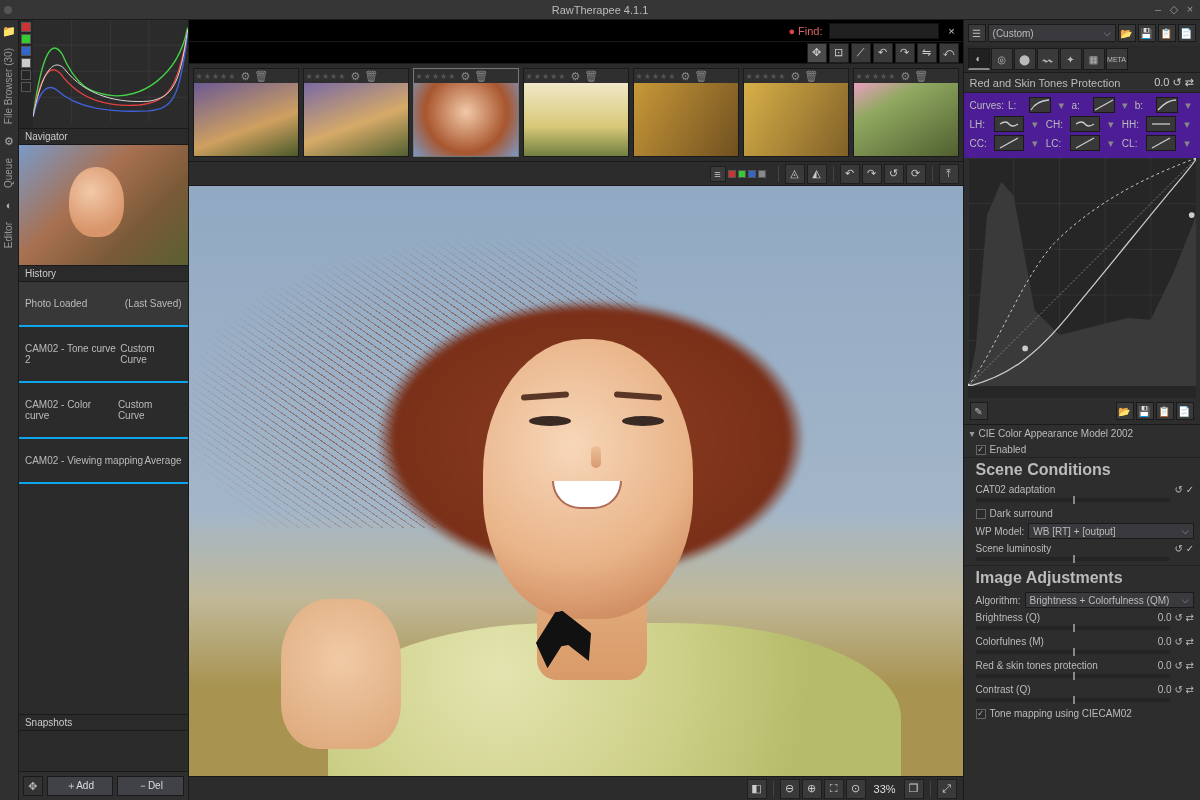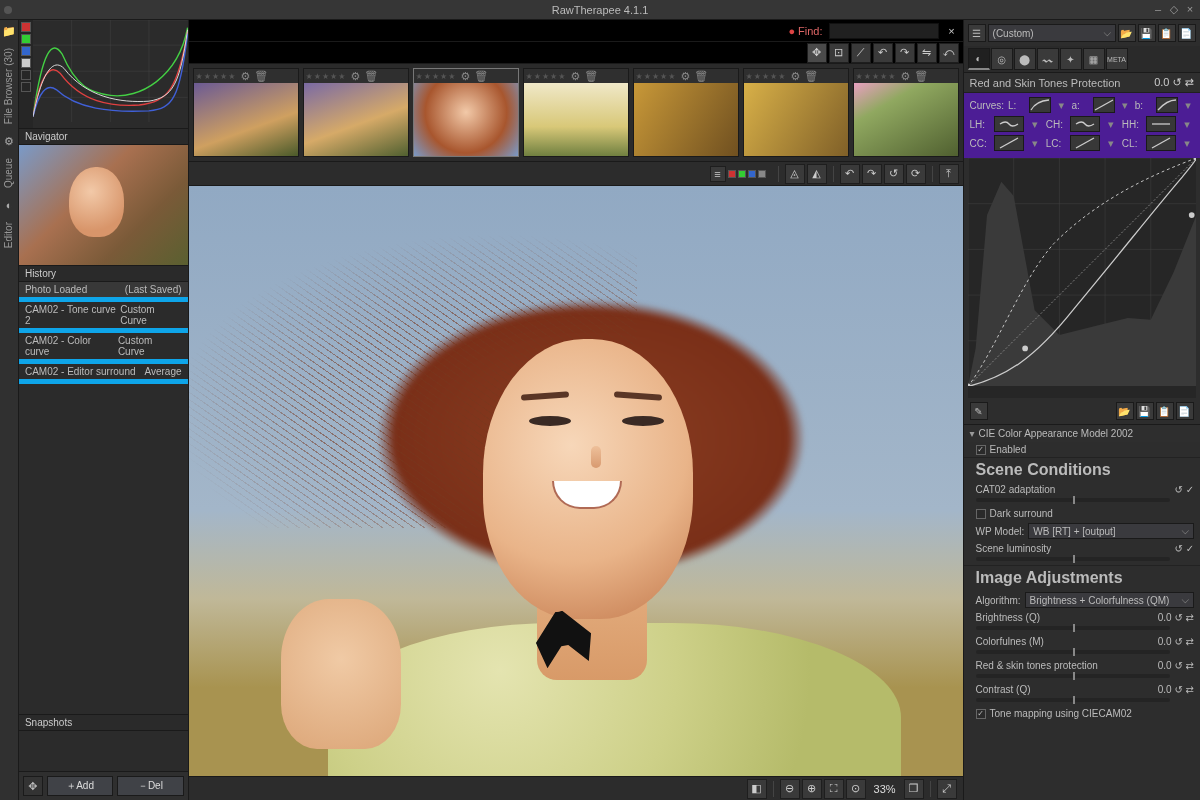--- a/index.html
+++ b/index.html
@@ -123,22 +123,22 @@
   background: #2b2b2b;
   display: grid;
   grid-template-columns: 1fr 1fr 1fr;
   column-gap: 6px;
 }
 
 
 .history-list { flex: 0 0 auto; background: #2b2b2b; }
 .hrow {
   display: flex; justify-content: space-between;
-  padding: 2px 6px;
-  border-bottom: 5px solid #0ea5e9;
+  padding: 16px 6px;
+  border-bottom: 2px solid #0ea5e9;
   font-size: 10px;
 }
 .hrow:nth-child(1){ background:#383838; }
 .history-blank { flex: 1; background:#2b2b2b; }
 
 
 .snap-area { height: 40px; background:#2b2b2b; }
 
 
 .left-bottom {
@@ -402,21 +402,21 @@
         </div>
       <div class="hrow">
           <span>CAM02 - Tone curve 2</span>
           <span>Custom Curve</span>
         </div>
       <div class="hrow">
           <span>CAM02 - Color curve</span>
           <span>Custom Curve</span>
         </div>
       <div class="hrow">
-          <span>CAM02 - Editor surround</span>
+          <span>CAM02 - Viewing mapping</span>
           <span>Average</span>
         </div>
     </div>
     <div class="history-blank"></div>
 
     <div class="section-title">Snapshots</div>
     <div class="snap-area"></div>
     <div class="left-bottom">
       <div class="move-handle">✥</div>
       <div class="btn">＋<span>Add</span></div>

